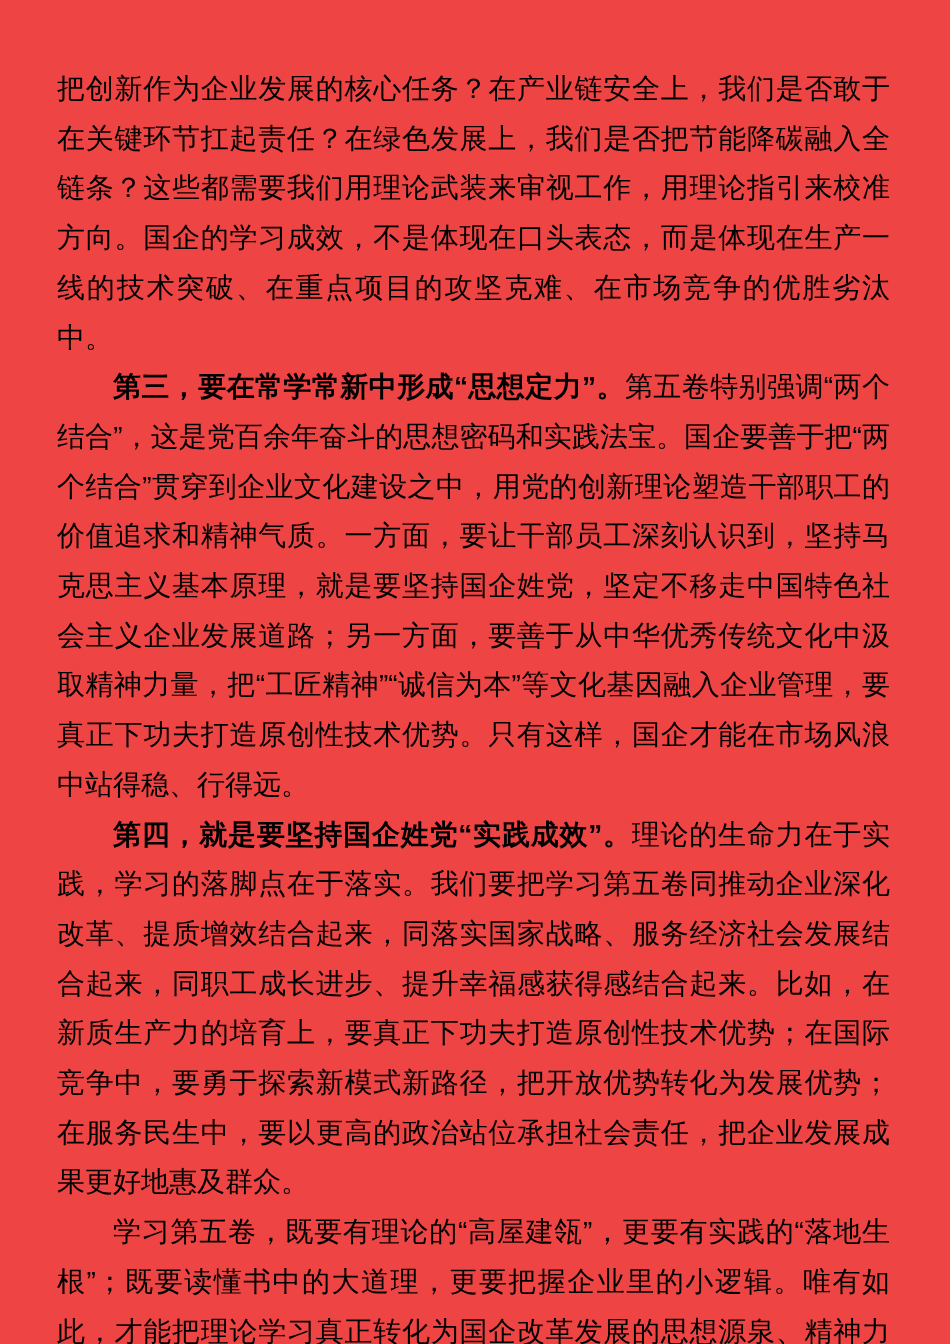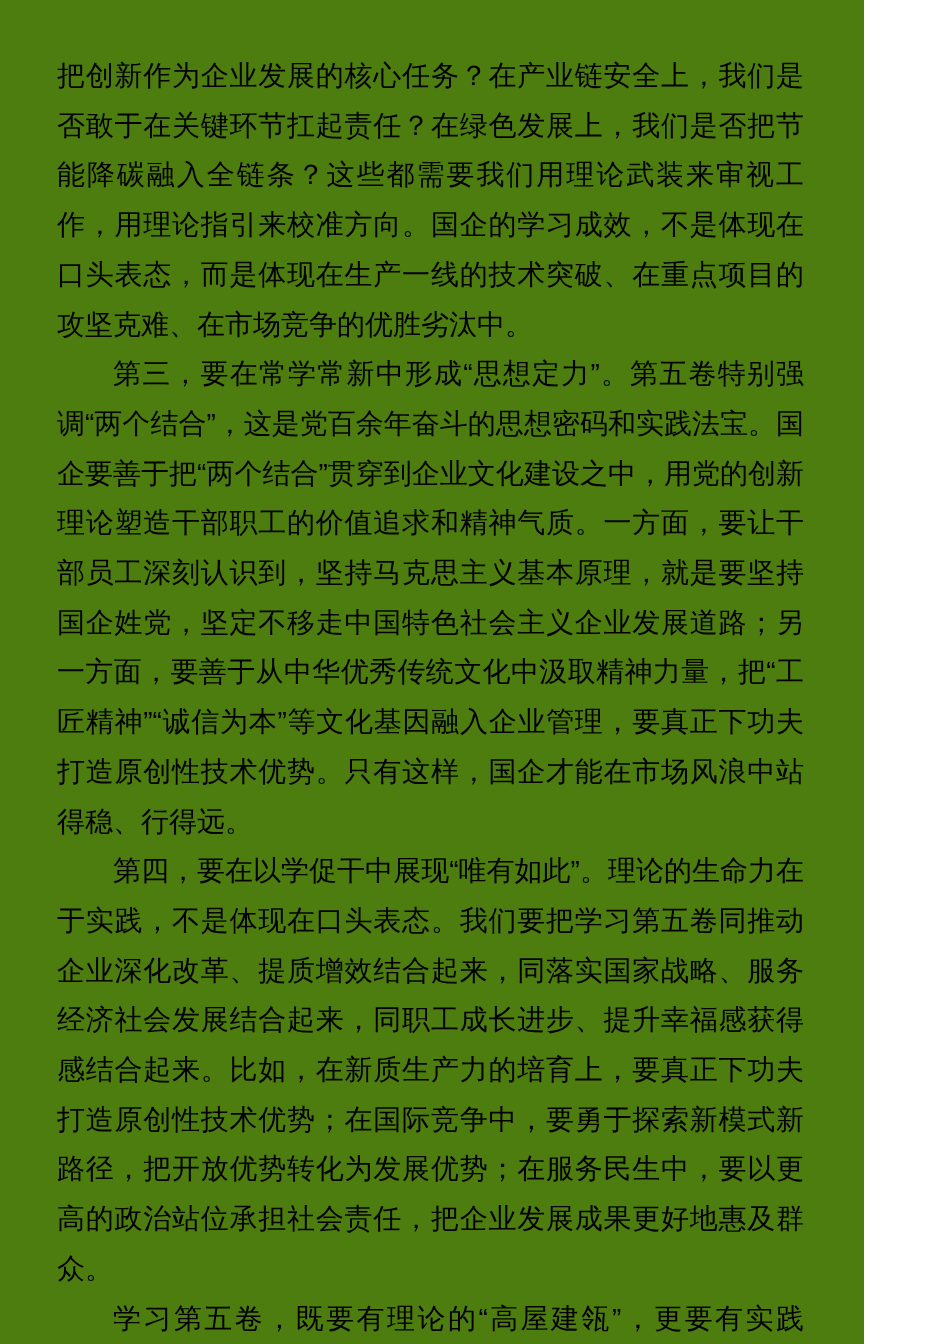--- a/index.html
+++ b/index.html
@@ -7,49 +7,49 @@
     padding: 0;
     background: #ffffff;
   }
   body {
     width: 950px;
     height: 1344px;
     overflow: hidden;
   }
   .page {
     box-sizing: border-box;
-    width: 864px;
+    width: 950px;
     height: 1344px;
-    padding: 51px 60px 0 57px;
-    background: #4d7c0f;
+    padding: 64px 60px 0 57px;
+    background: #ef4444;
   }
   .para {
     margin: 0;
     padding: 0;
     font-family: "Liberation Sans", "DejaVu Sans", sans-serif;
     font-size: 28px;
     line-height: 49.7px;
     color: #000000;
     text-align: justify;
     text-indent: 2em;
     word-break: break-all;
   }
   .para.no-indent {
     text-indent: 0;
   }
   .lead {
-    font-weight: 400;
+    font-weight: 700;
   }
 </style>
 </head>
 <body>
 
 <div class="page">
 
   <p class="para no-indent"><b class="lead"></b><span>把创新作为企业发展的核心任务？在产业链安全上，我们是否敢于在关键环节扛起责任？在绿色发展上，我们是否把节能降碳融入全链条？这些都需要我们用理论武装来审视工作，用理论指引来校准方向。国企的学习成效，不是体现在口头表态，而是体现在生产一线的技术突破、在重点项目的攻坚克难、在市场竞争的优胜劣汰中。</span></p>
 
   <p class="para"><b class="lead">第三，要在常学常新中形成“思想定力”。</b><span>第五卷特别强调“两个结合”，这是党百余年奋斗的思想密码和实践法宝。国企要善于把“两个结合”贯穿到企业文化建设之中，用党的创新理论塑造干部职工的价值追求和精神气质。一方面，要让干部员工深刻认识到，坚持马克思主义基本原理，就是要坚持国企姓党，坚定不移走中国特色社会主义企业发展道路；另一方面，要善于从中华优秀传统文化中汲取精神力量，把“工匠精神”“诚信为本”等文化基因融入企业管理，要真正下功夫打造原创性技术优势。只有这样，国企才能在市场风浪中站得稳、行得远。</span></p>
 
-  <p class="para"><b class="lead">第四，要在以学促干中展现“唯有如此”。</b><span>理论的生命力在于实践，不是体现在口头表态。我们要把学习第五卷同推动企业深化改革、提质增效结合起来，同落实国家战略、服务经济社会发展结合起来，同职工成长进步、提升幸福感获得感结合起来。比如，在新质生产力的培育上，要真正下功夫打造原创性技术优势；在国际竞争中，要勇于探索新模式新路径，把开放优势转化为发展优势；在服务民生中，要以更高的政治站位承担社会责任，把企业发展成果更好地惠及群众。</span></p>
+  <p class="para"><b class="lead">第四，就是要坚持国企姓党“实践成效”。</b><span>理论的生命力在于实践，学习的落脚点在于落实。我们要把学习第五卷同推动企业深化改革、提质增效结合起来，同落实国家战略、服务经济社会发展结合起来，同职工成长进步、提升幸福感获得感结合起来。比如，在新质生产力的培育上，要真正下功夫打造原创性技术优势；在国际竞争中，要勇于探索新模式新路径，把开放优势转化为发展优势；在服务民生中，要以更高的政治站位承担社会责任，把企业发展成果更好地惠及群众。</span></p>
 
   <p class="para"><b class="lead"></b><span>学习第五卷，既要有理论的“高屋建瓴”，更要有实践的“落地生根”；既要读懂书中的大道理，更要把握企业里的小逻辑。唯有如此，才能把理论学习真正转化为国企改革发展的思想源泉、精神力量和行动指南。</span></p>
 
 </div>
 
 </body></html>

